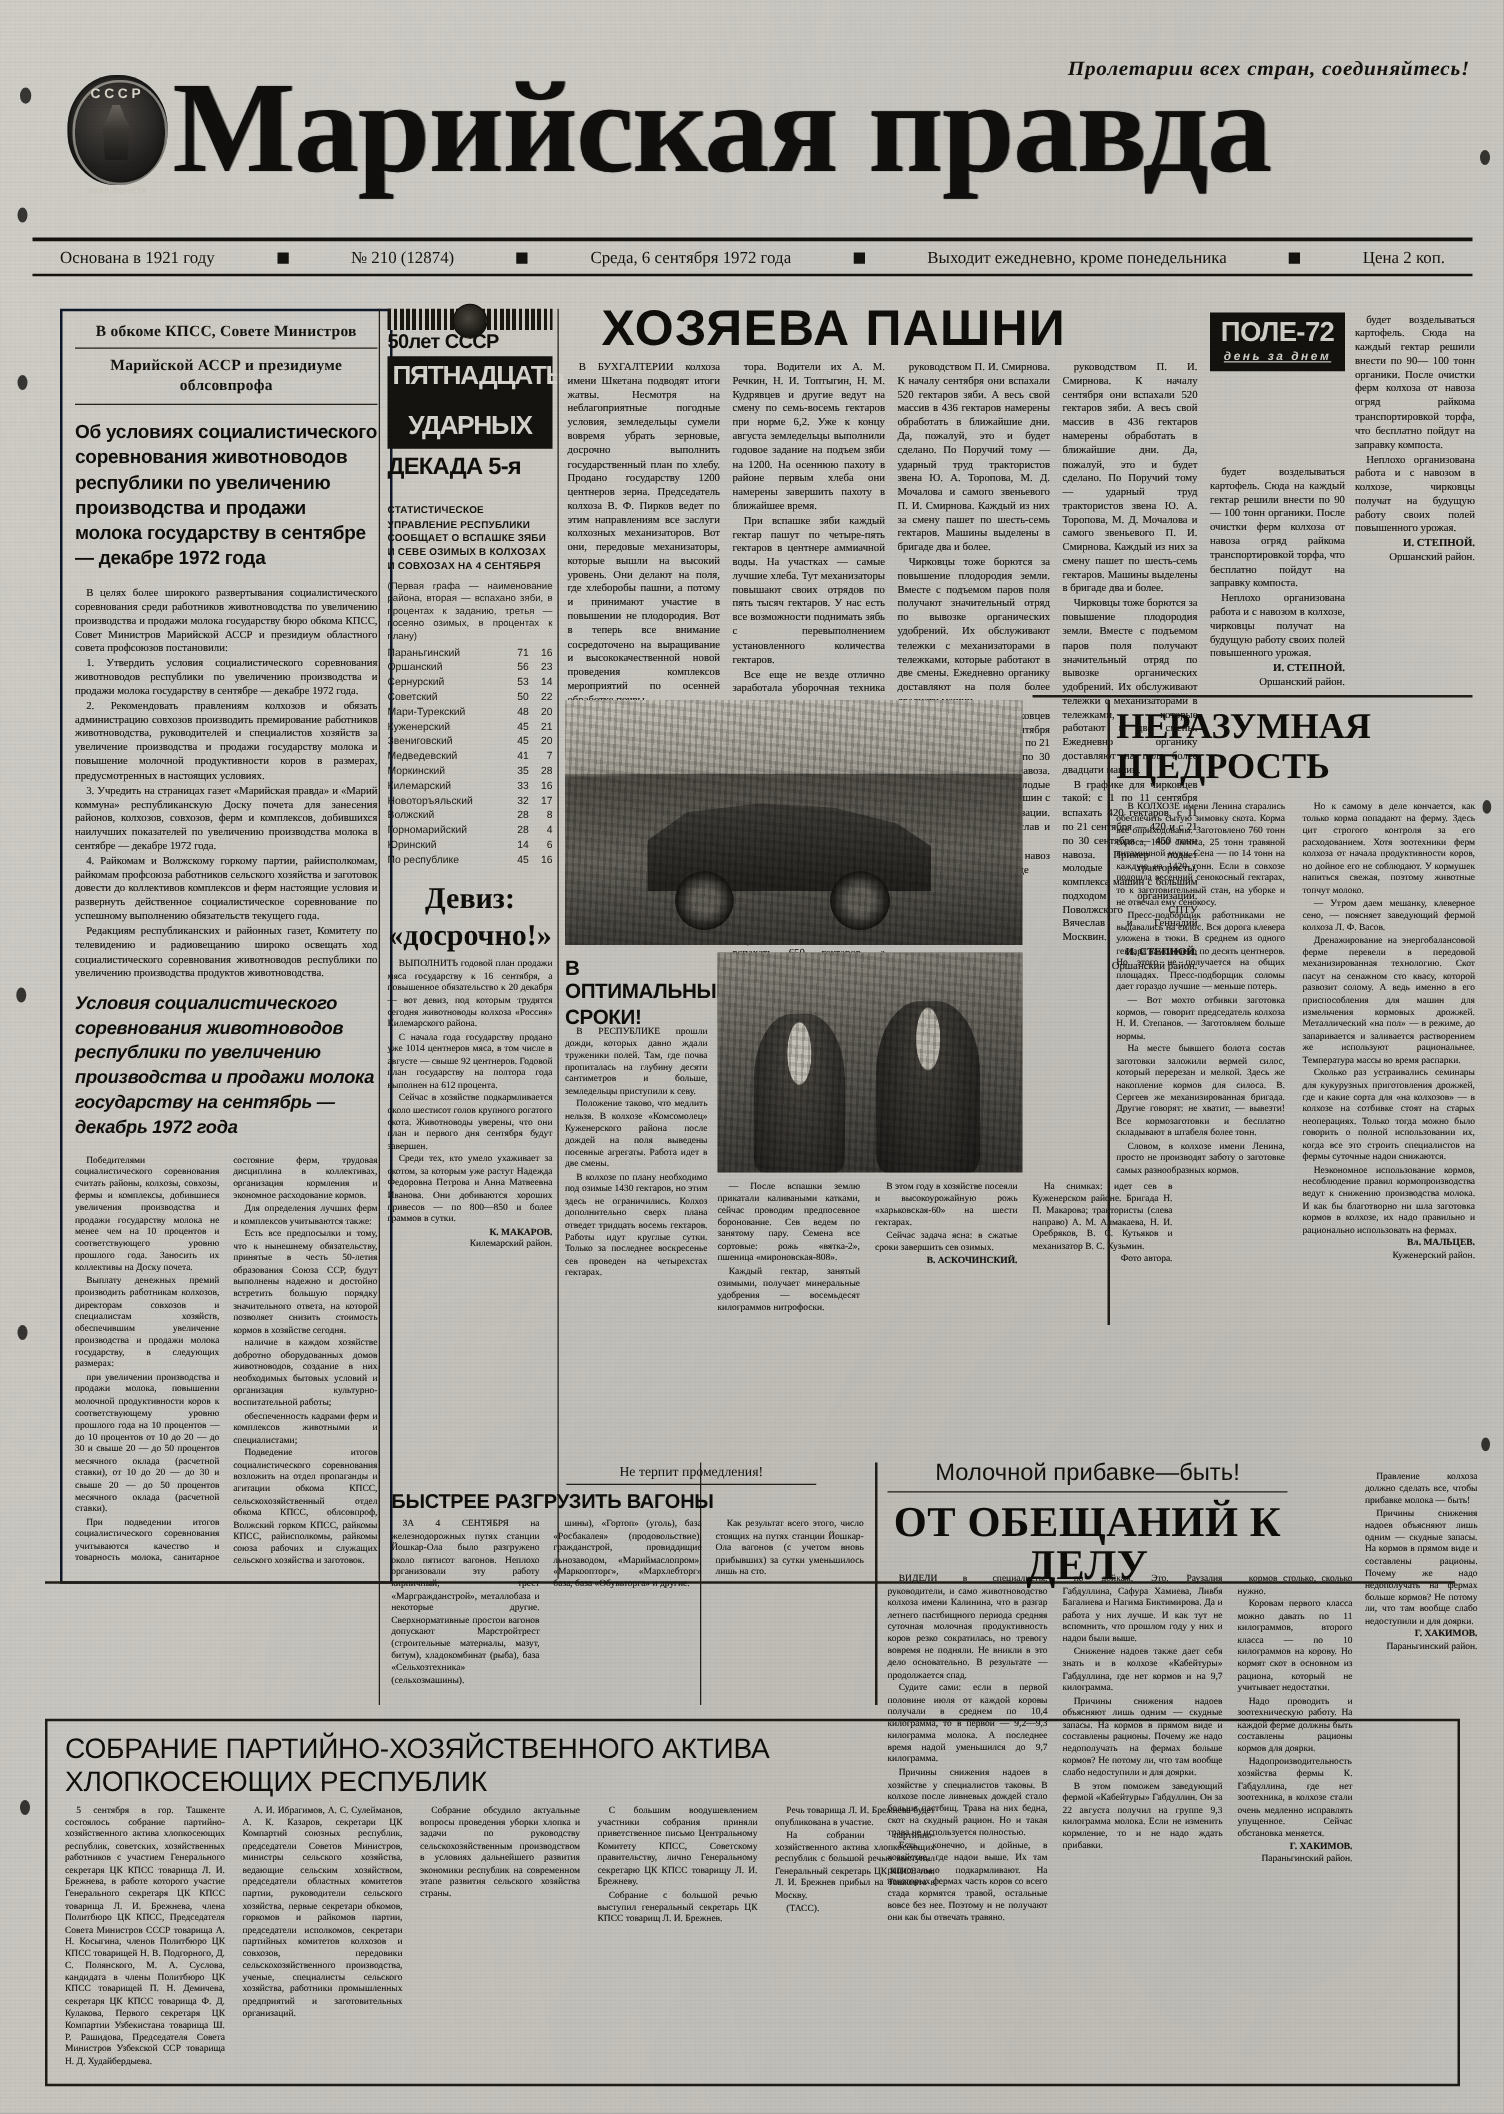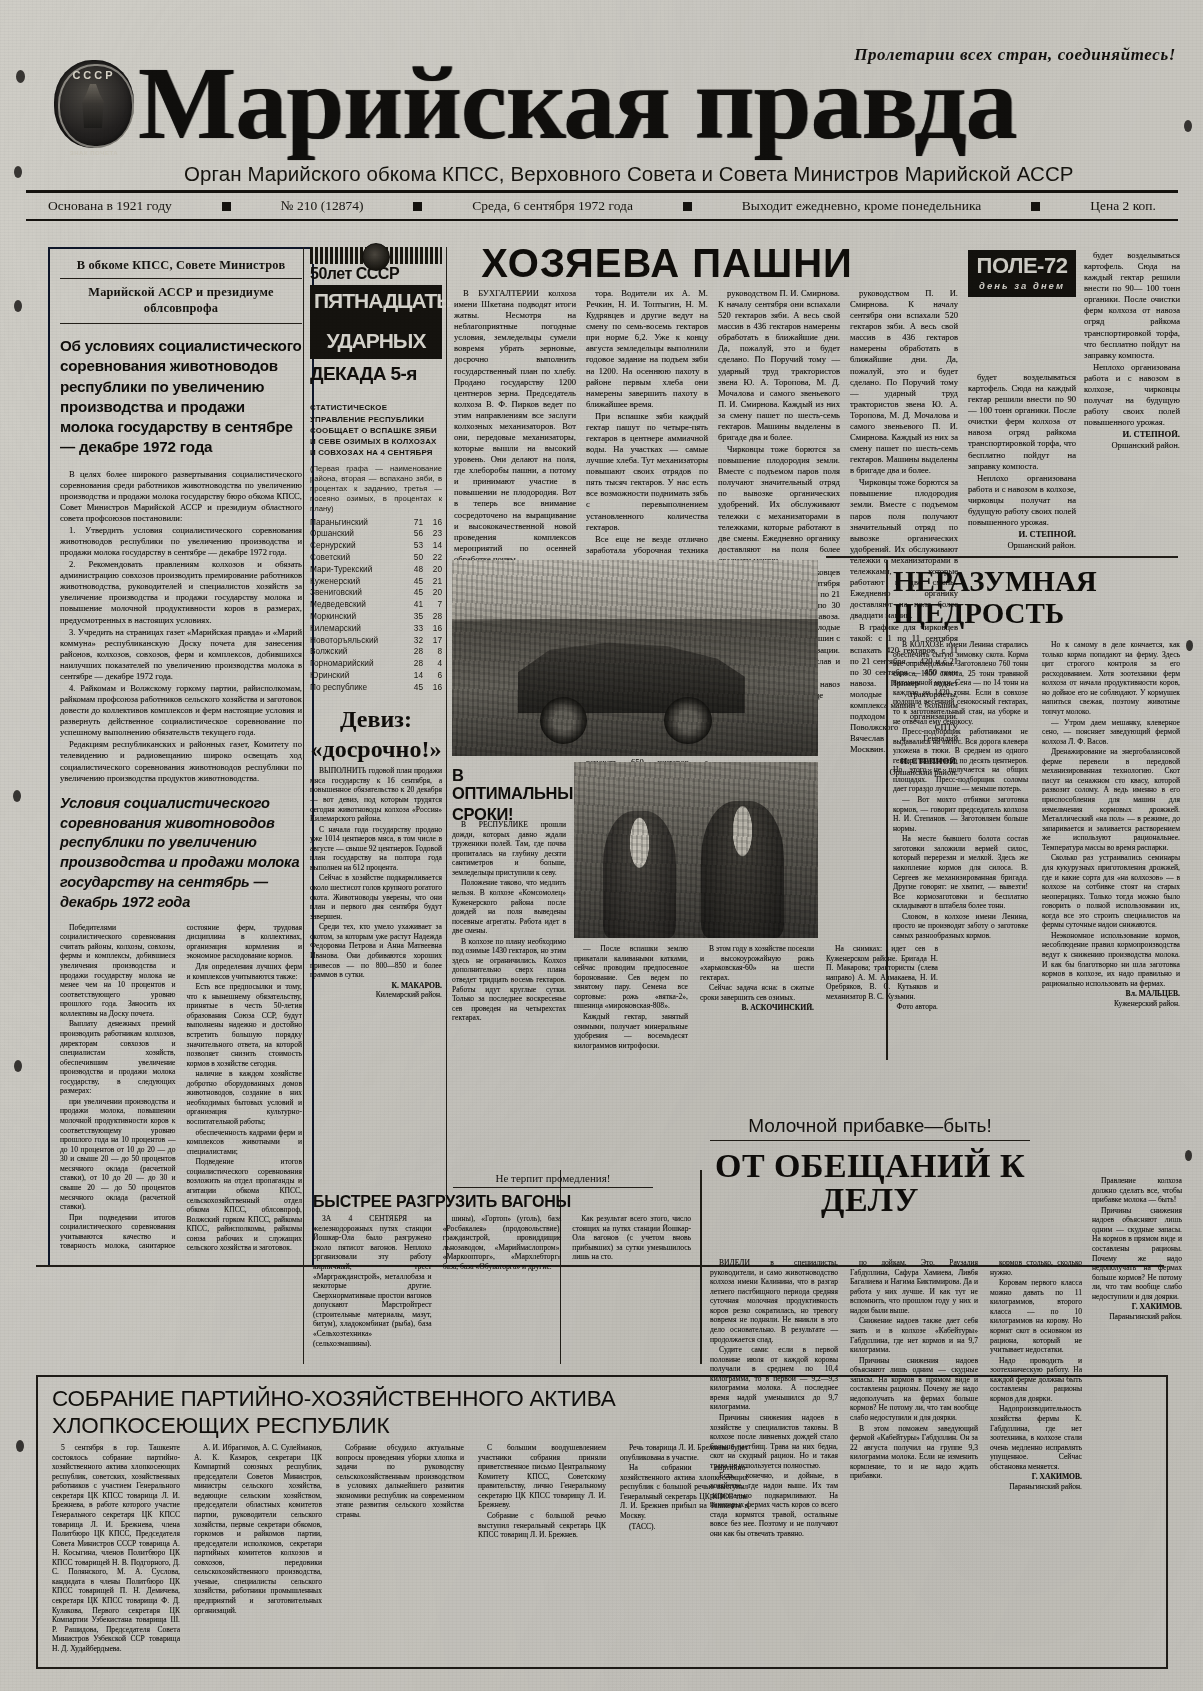--- a/index.html
+++ b/index.html
@@ -145,21 +145,21 @@
   
   .hozyaeva{
     position:absolute;left:452px;top:243px;width:430px;
     font:700 40px/1 "Liberation Sans",sans-serif;color:#100e0b;text-align:center;letter-spacing:1px;
   }
   .pole72{
     position:absolute;left:968px;top:250px;width:108px;
   }
   .pole72 .bx{background:#14120e;padding:5px 6px 6px;text-align:center;}
   .pole72 .t1{font:800 22px/1 "Liberation Sans",sans-serif;color:#d8d6ce;letter-spacing:-.5px;}
-  .pole72 .t2{font:italic 800 9.5px/1 "Liberation Sans",sans-serif;color:#d8d6ce;letter-spacing:2px;margin-top:4px;}
+  .pole72 .t2{font:italic 800 9.5px/1 "Liberation Sans",sans-serif;color:#d8d6ce;letter-spacing:2px;margin-top:4px;text-decoration:underline;}
 
   
   .photo{position:absolute;background:#6e6b63;overflow:hidden;}
   .photo .g{
     position:absolute;inset:0;
     background:
       linear-gradient(178deg,#b9b5ab 0%,#8e8a80 28%,#55524b 30%,#6c6961 62%,#3c3a35 100%);
   }
   .photo .g2{
     position:absolute;inset:0;
@@ -229,21 +229,20 @@
     <div class="masthead">
       <div class="emblem">
         <div class="disc"></div>
         <div class="ring"></div>
         <div class="cc">СССР</div>
         <div class="fig"></div>
         <div class="badge">ЗНАК ПОЧЕТА</div>
       </div>
       <div class="slogan">Пролетарии всех стран, соединяйтесь!</div>
       <div class="title">Марийская правда</div>
-      <div class="subtitle">Орган Марийского обкома КПСС, Верховного Совета и Совета Министров Марийской АССР</div>
     </div>
 
     <div class="rule-thick"></div>
     <div class="rule-thin"></div>
 
     <div class="infobar">
       <span>Основана в 1921 году</span>
       <span class="sq"></span>
       <span>№ 210 (12874)</span>
       <span class="sq"></span>
@@ -527,21 +526,21 @@
         </div>
         <div class="col-text tiny" style="width:120px;">
           <p>шины), «Гортоп» (уголь), база «Росбакалея» (продовольствие), гражданстрой, провиддищие льнозаводом, «Мариймаслопром», «Маркоопторг», «Мархлебторг» база, база «Обувьторга» и другие.</p>
         </div>
         <div class="col-text tiny" style="width:120px;">
           <p>Как результат всего этого, число стоящих на путях станции Йошкар-Ола вагонов (с учетом вновь прибывших) за сутки уменьшилось лишь на сто.</p>
         </div>
       </div>
     </div>
 
-    <div style="position:absolute;left:710px;top:1115px;width:470px;">
+    <div style="position:absolute;left:710px;top:1168px;width:470px;">
       <div class="molochnoj" style="width:320px;">Молочной прибавке—быть!</div>
       <div class="otobesch" style="width:320px;">ОТ ОБЕЩАНИЙ К ДЕЛУ</div>
     </div>
     <div class="col-text tiny" style="position:absolute;left:710px;top:1258px;width:128px;">
       <p>ВИДЕЛИ в специалисты, руководители, и само животноводство колхоза имени Калинина, что в разгар летнего пастбищного периода средняя суточная молочная продуктивность коров резко сократилась, но тревогу вовремя не подняли. Не вникли в это дело основательно. В результате — продолжается спад.</p>
       <p>Судите сами: если в первой половине июля от каждой коровы получали в среднем по 10,4 килограмма, то в первой — 9,2—9,3 килограмма молока. А последнее время надой уменьшился до 9,7 килограмма.</p>
       <p>Причины снижения надоев в хозяйстве у специалистов таковы. В колхозе после ливневых дождей стало больше пастбищ. Трава на них бедна, скот на скудный рацион. Но и такая трава не используется полностью.</p>
       <p>Есть, конечно, и дойные, в хозяйстве, где надои выше. Их там рационально подкармливают. На некоторых фермах часть коров со всего стада кормятся травой, остальные вовсе без нее. Поэтому и не получают они как бы отвечать травяно.</p>
     </div>
     <div class="col-text tiny" style="position:absolute;left:850px;top:1258px;width:128px;">

